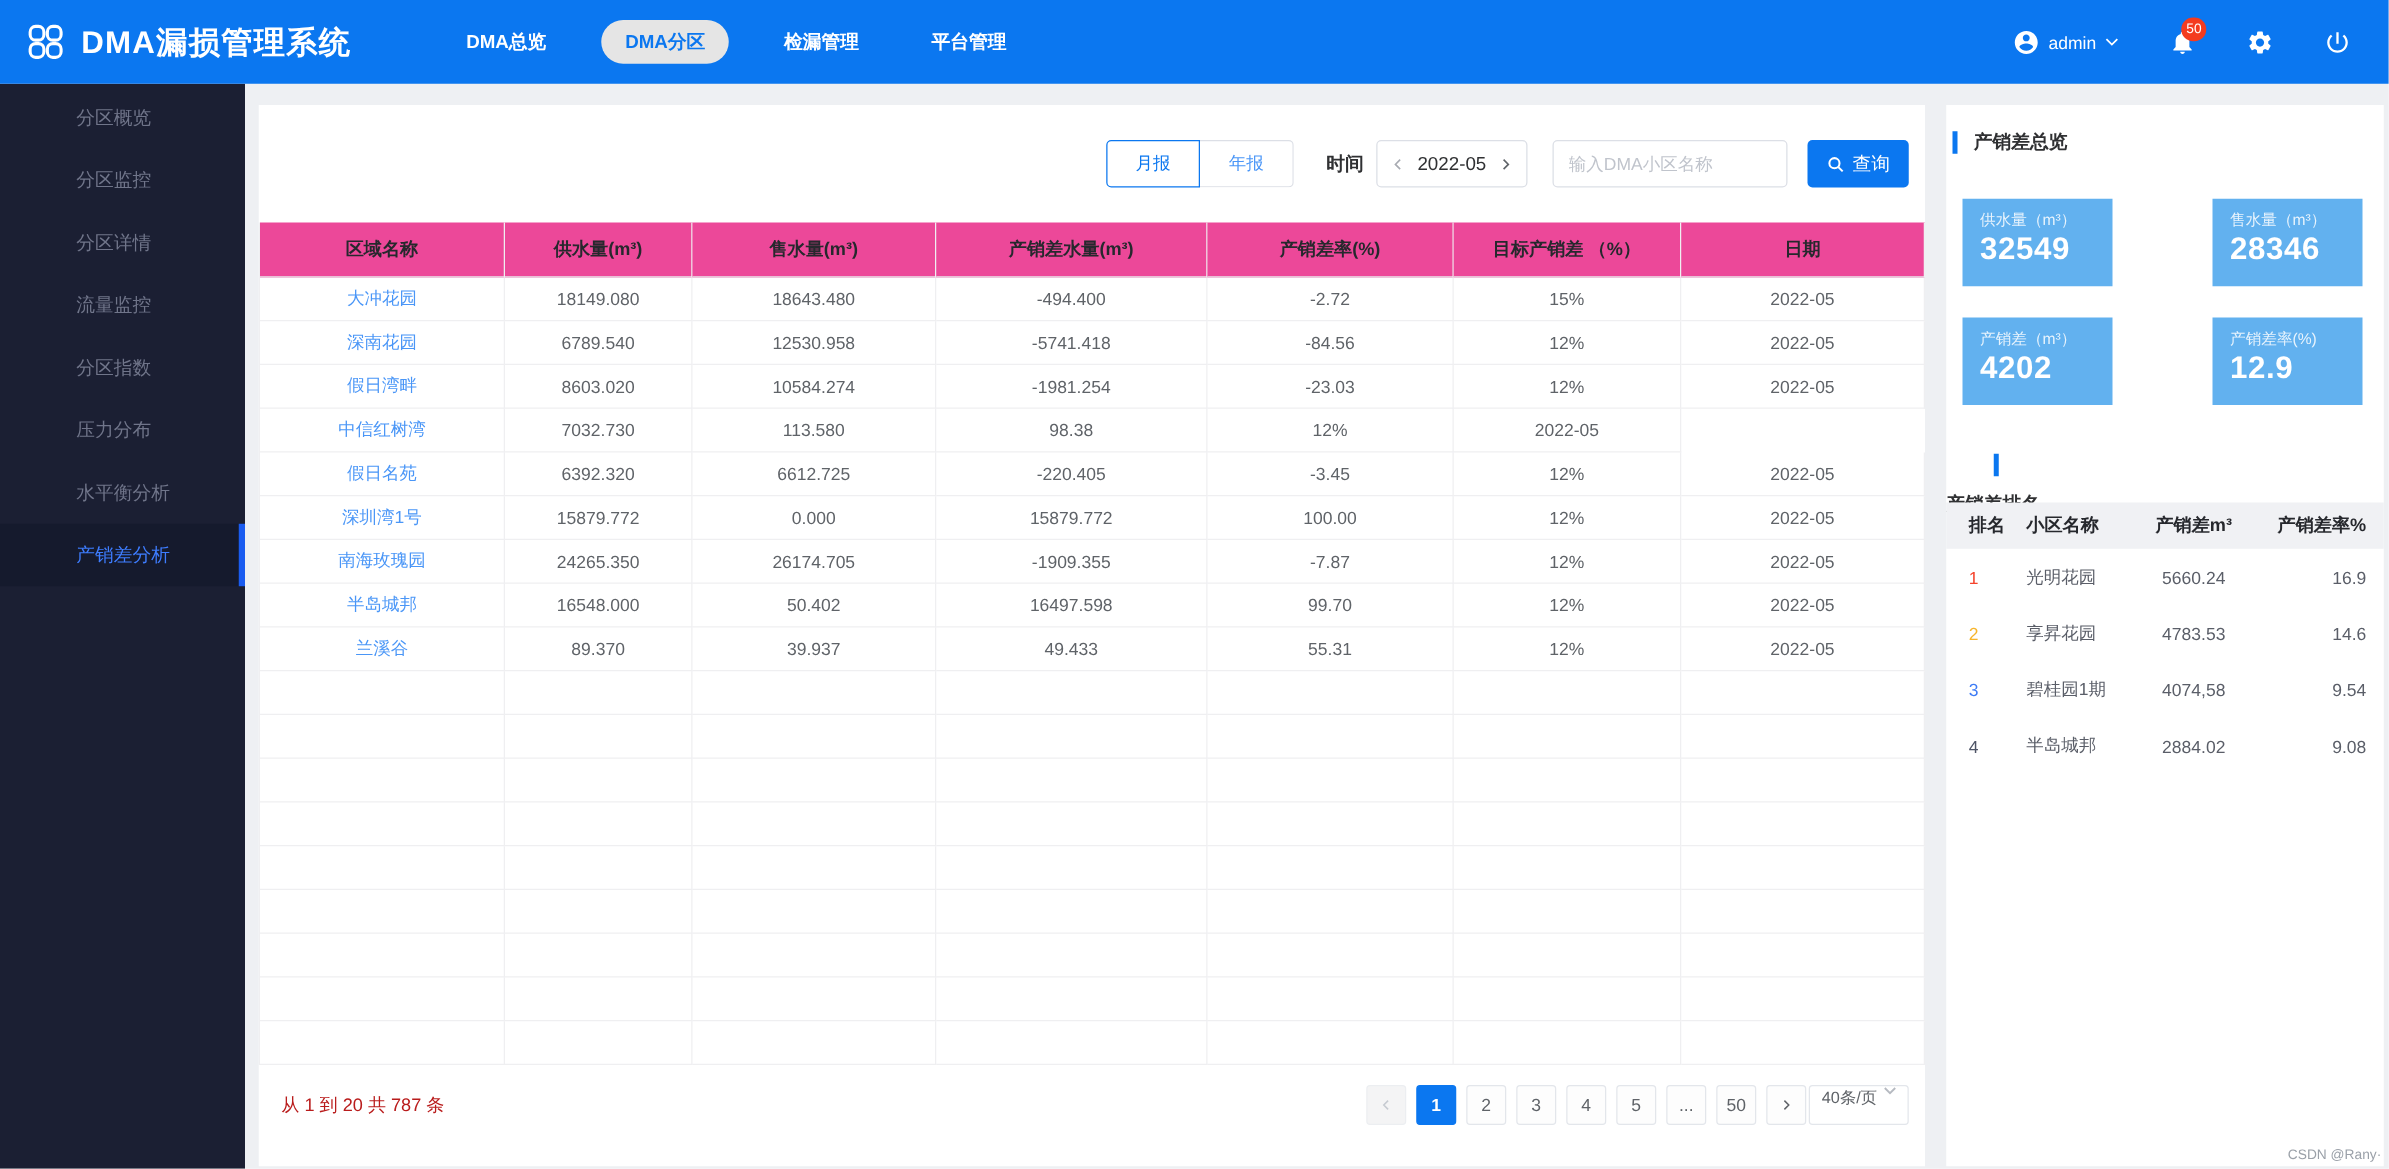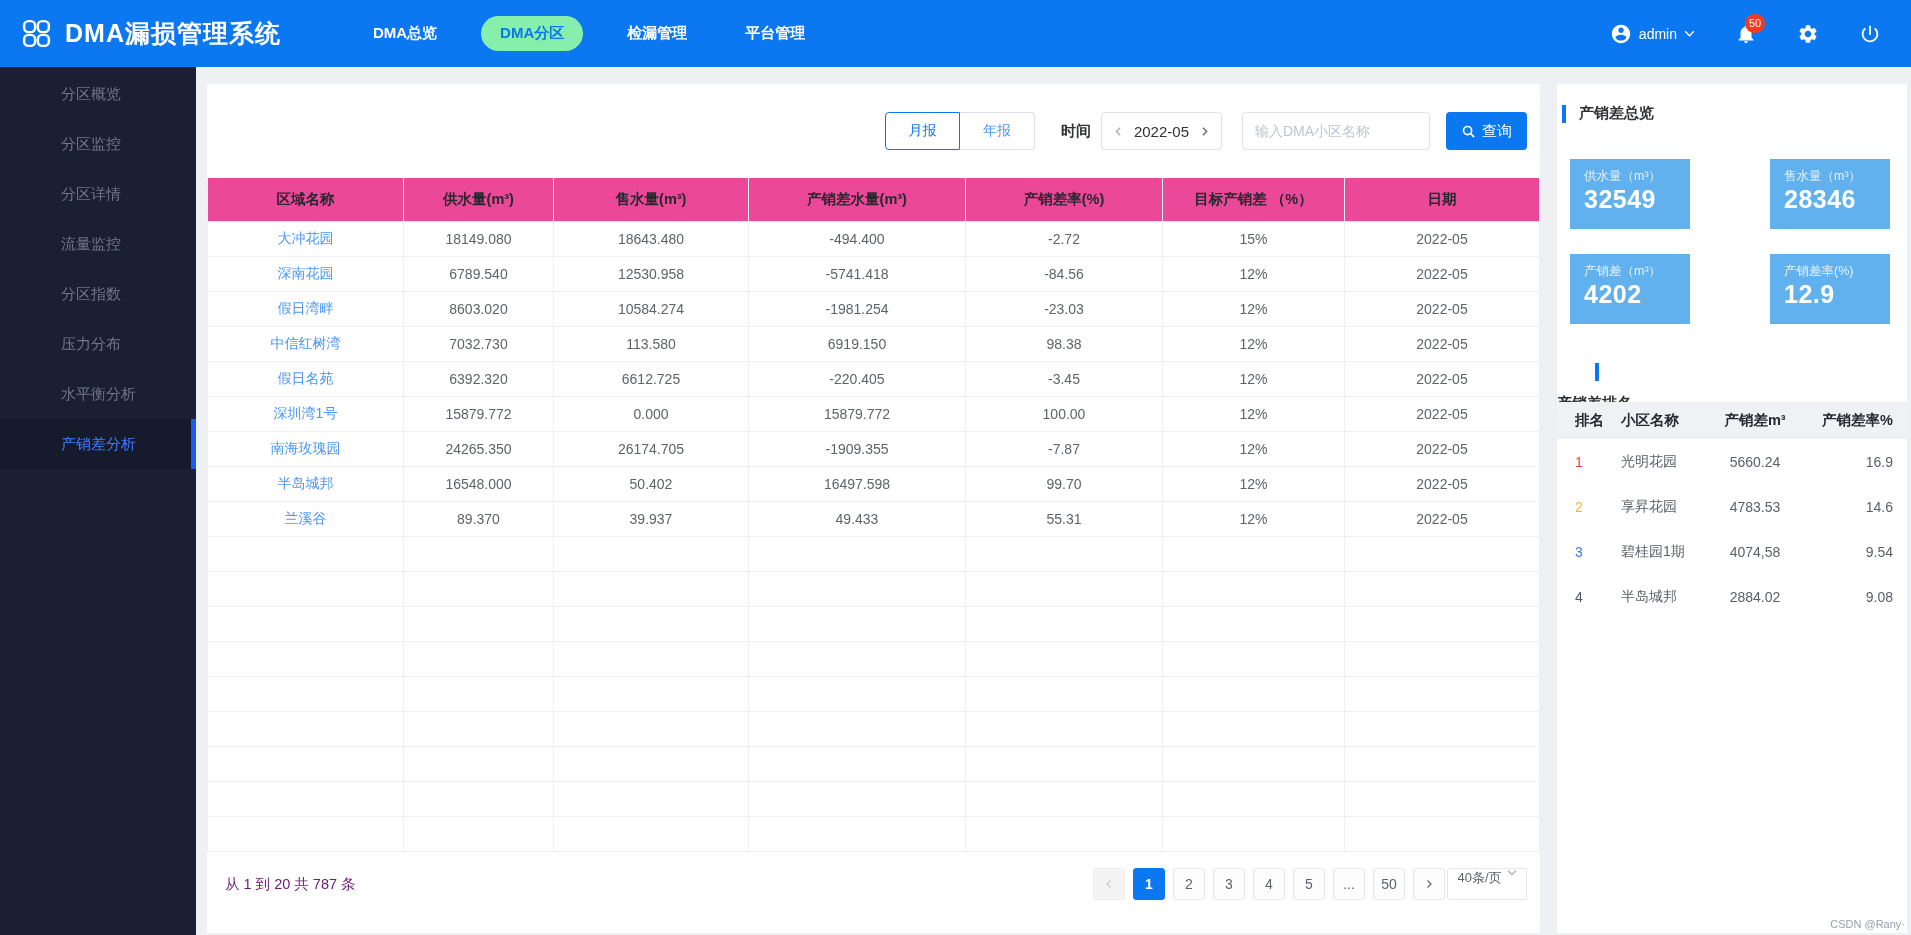--- a/index.html
+++ b/index.html
@@ -11,21 +11,21 @@
 
   
   .app-header {
     position:absolute; top:0; left:0; width:100%; height:67px;
     background:#0b77f0; display:flex; align-items:center; z-index:10;
   }
   .logo-area { display:flex; align-items:center; padding-left:20px; }
   .app-title { color:#fff; font-size:25px; font-weight:700; margin-left:12px; letter-spacing:1px; }
   .top-nav { display:flex; align-items:center; margin-left:78px; gap:30px; }
   .nav-item { color:#fff; font-size:15px; font-weight:700; padding:8px 14px; cursor:pointer; white-space:nowrap; }
-  .nav-item.active { background:#86efac; color:#0b77f0; border-radius:19px; padding:8px 19px; }
+  .nav-item.active { background:#e5e5e5; color:#0b77f0; border-radius:19px; padding:8px 19px; }
   .header-right { margin-left:auto; display:flex; align-items:center; gap:40px; padding-right:30px; }
   .user-menu { display:flex; align-items:center; gap:7px; color:#fff; font-size:14px; cursor:pointer; }
   .bell-wrap { position:relative; cursor:pointer; }
   .badge {
     position:absolute; top:-9px; left:10px; background:#f43b1f; color:#fff;
     font-size:11px; min-width:19px; height:19px; border-radius:10px;
     display:flex; align-items:center; justify-content:center; padding:0 4px;
   }
   .hdr-icon { cursor:pointer; display:flex; align-items:center; }
 
@@ -86,21 +86,21 @@
     height:44px; background:#ec4899; font-weight:700; color:#26282d;
     font-size:14.5px; border-bottom-color:#e6e7ea;
   }
   .t-cell.link { color:#4a96f7; cursor:pointer; }
 
   
   .table-footer {
     position:absolute; top:782px; left:18px; right:13px; height:36px;
     display:flex; align-items:center;
   }
-  .summary { font-size:14.5px; color:#701a75; }
+  .summary { font-size:14.5px; color:#b91c1c; }
   .pagination { margin-left:auto; display:flex; align-items:center; gap:8px; }
   .pg-btn {
     min-width:32px; height:32px; border:1px solid #e3e6eb; background:#fdfdfd;
     border-radius:3px; display:flex; align-items:center; justify-content:center;
     font-size:14px; color:#5f6368; cursor:pointer;
   }
   .pg-btn.pg-prev { background:#f4f4f5; color:#c6cad1; border-color:#eceef1; }
   .pg-btn.active { background:#0b77f0; border-color:#0b77f0; color:#fff; font-weight:700; }
   .page-size {
     width:80px; height:32px; border:1px solid #e3e6eb; border-radius:3px; background:#fff;
@@ -276,21 +276,20 @@
           <div class="t-cell">10584.274</div>
           <div class="t-cell">-1981.254</div>
           <div class="t-cell">-23.03</div>
           <div class="t-cell">12%</div>
           <div class="t-cell">2022-05</div>
         </div>
         <div class="t-row">
           <div class="t-cell link">中信红树湾</div>
           <div class="t-cell">7032.730</div>
           <div class="t-cell">113.580</div>
-          <div class="t-cell">6919.150</div>
           <div class="t-cell">98.38</div>
           <div class="t-cell">12%</div>
           <div class="t-cell">2022-05</div>
         </div>
         <div class="t-row">
           <div class="t-cell link">假日名苑</div>
           <div class="t-cell">6392.320</div>
           <div class="t-cell">6612.725</div>
           <div class="t-cell">-220.405</div>
           <div class="t-cell">-3.45</div>

